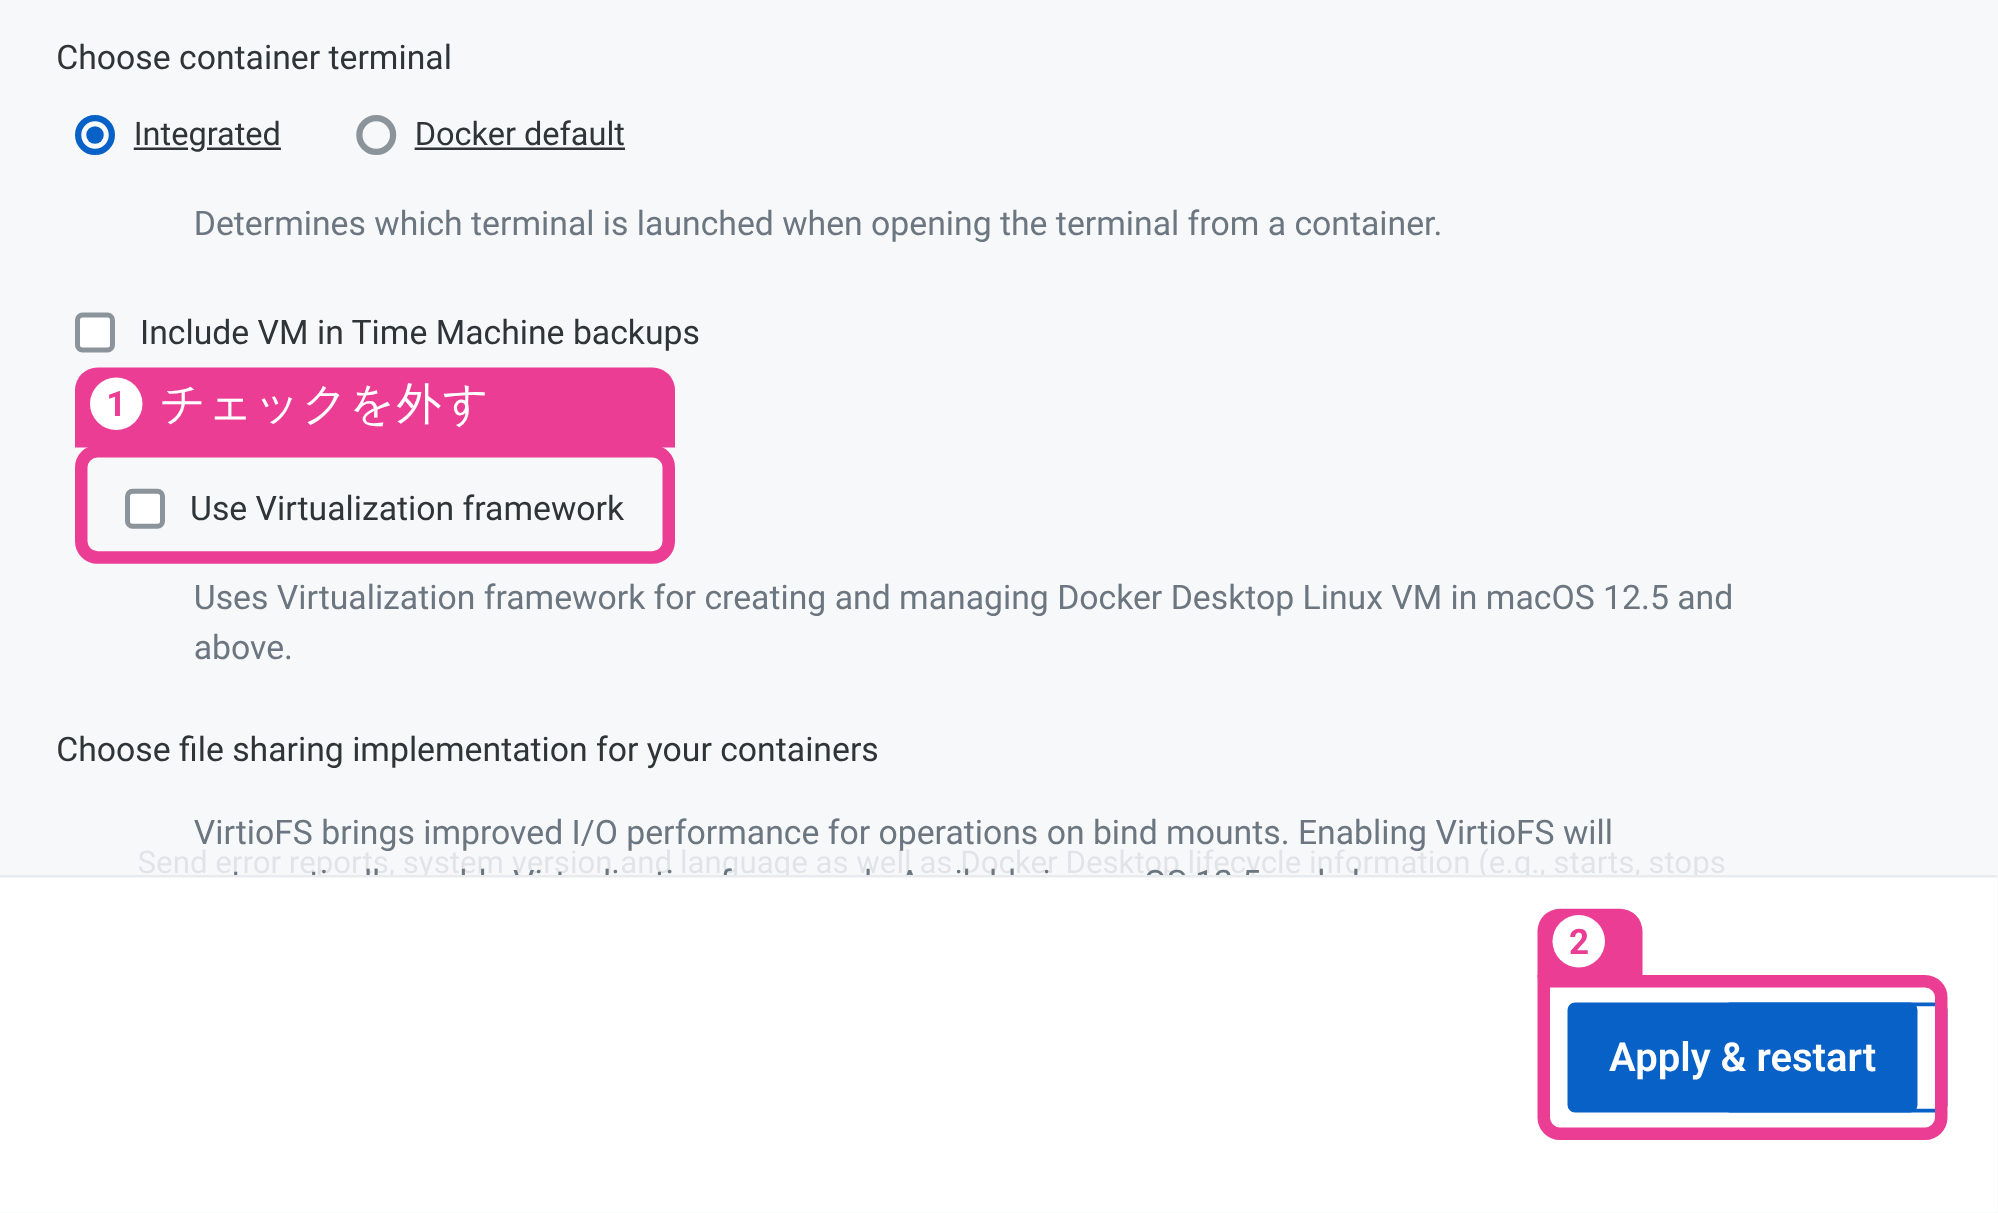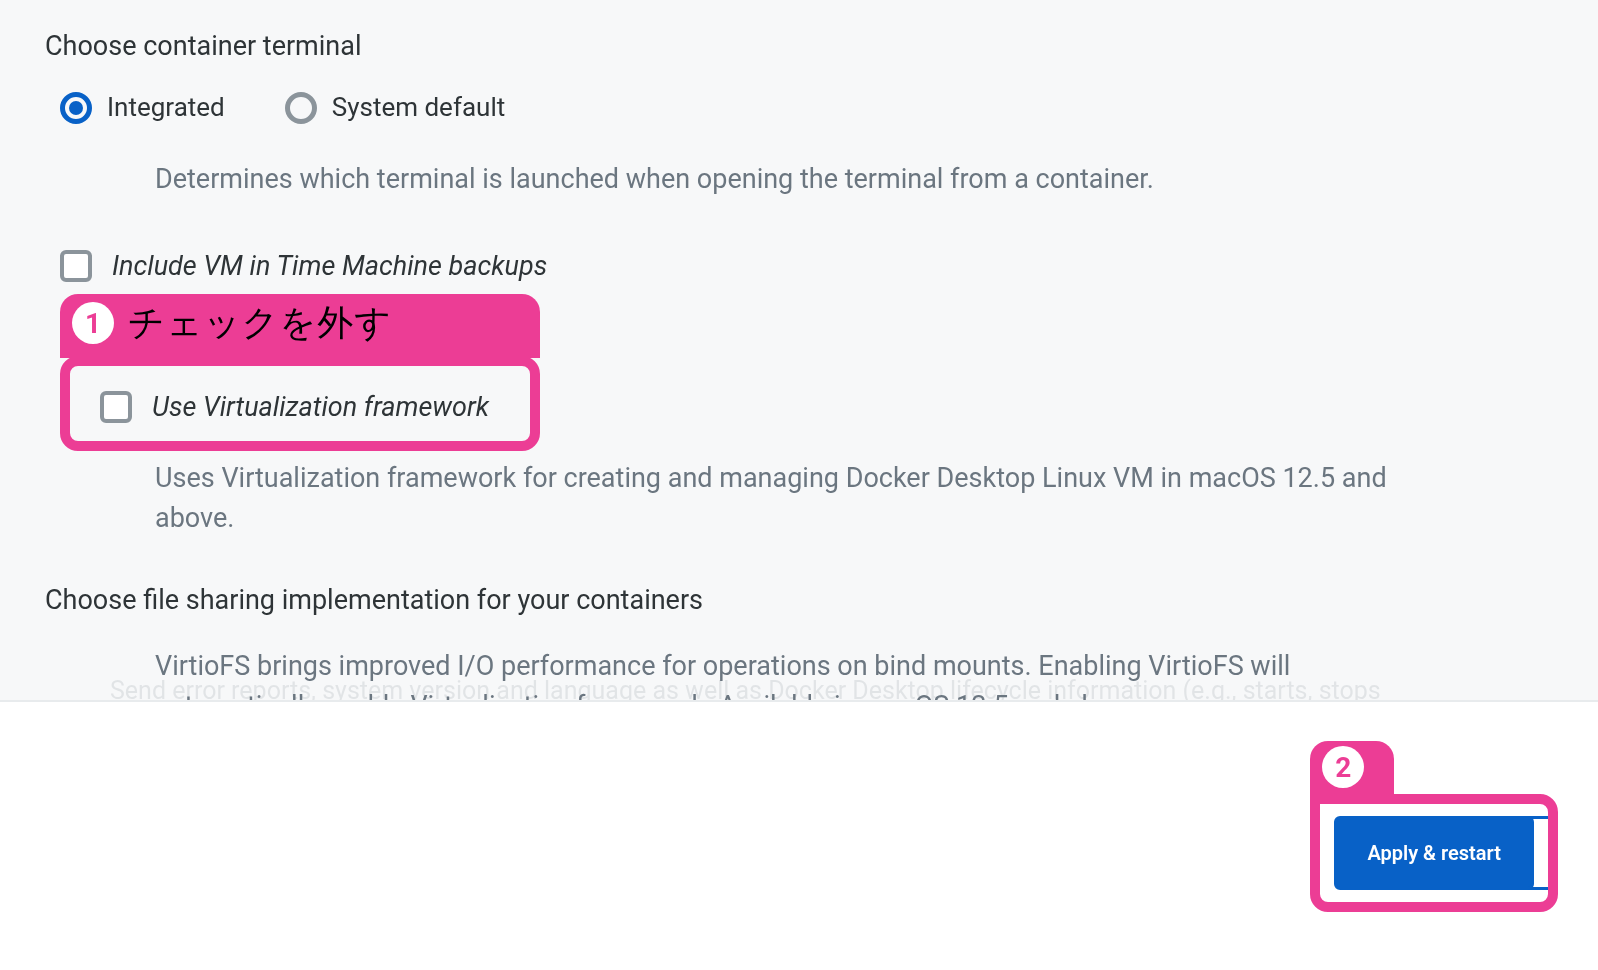--- a/index.html
+++ b/index.html
@@ -25,22 +25,24 @@
   }
   .option-row {
     display: flex;
     align-items: center;
     gap: 60px;
     margin-left: 15px;
     margin-bottom: 35px;
   }
   .radio-item {
     display: flex;
+    align-items: center;
     gap: 15px;
     cursor: pointer;
+    text-decoration: underline;
   }
   .radio-outer {
     width: 32px; height: 32px;
     border: 5px solid #8b949b;
     border-radius: 50%;
     display: inline-flex;
     align-items: center; justify-content: center;
     flex: 0 0 auto;
   }
   .radio-outer.selected {
@@ -62,21 +64,20 @@
     max-width: 1300px;
     line-height: 1.5;
   }
 
   .checkbox-item {
     display: flex;
     align-items: flex-start;
     gap: 20px;
     margin-left: 15px;
     margin-bottom: 0;
-    font-style: italic;
   }
   .cb-box {
     width: 32px; height: 32px;
     border: 4px solid #8b949b;
     border-radius: 6px;
     flex: 0 0 auto;
     display: inline-flex; align-items:center; justify-content:center;
     cursor: pointer;
     background: #fff;
   }
@@ -115,21 +116,21 @@
   .callout-num {
     width: 42px; height: 42px;
     background: #fff;
     border-radius: 50%;
     color: #ec3d95;
     font-weight: 700;
     font-size: 28px;
     display: inline-flex; align-items:center; justify-content:center;
   }
   .callout-text {
-    color: #000000;
+    color: #ffffff;
     font-size: 36px;
     font-weight: 400;
     letter-spacing: 1px;
   }
 
   
   .sep-top { margin-top: 30px; }
 
   
   .footer-bar {
@@ -141,21 +142,21 @@
   }
   .footer-buttons {
     position: absolute;
     right: 40px;
     bottom: 80px;
     display: flex;
     gap: 40px;
     align-items: center;
   }
   .btn {
-    font-size: 20px;
+    font-size: 32px;
     font-weight: 600;
     padding: 22px 38px;
     border-radius: 6px;
     cursor: pointer;
     border: 3px solid #0861c7;
     text-align: right;
   }
   .btn-secondary {
     background: #fff;
     color: #0861c7;
@@ -213,21 +214,21 @@
 
   <div class="option-row">
     <div class="radio-item">
       <span class="radio-outer selected">
           <span class="radio-inner"></span>
         </span>
       <span class="radio-label">Integrated</span>
     </div>
     <div class="radio-item">
       <span class="radio-outer"></span>
-      <span class="radio-label">System default</span>
+      <span class="radio-label">Docker default</span>
     </div>
   </div>
 
   <p class="desc">Determines which terminal is launched when opening the terminal from a container.</p>
 
   
   <div class="checkbox-item" style="margin-bottom:12px;">
     <span class="cb-box">
       
     </span>

